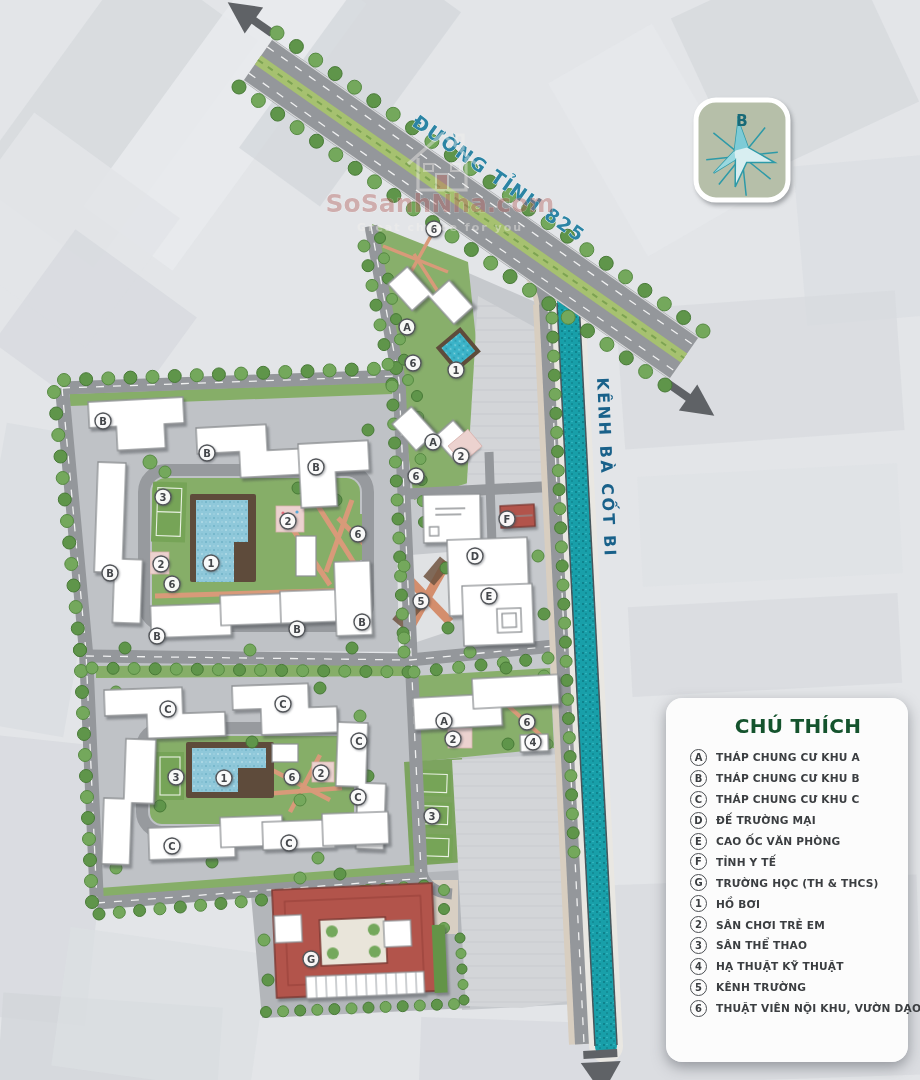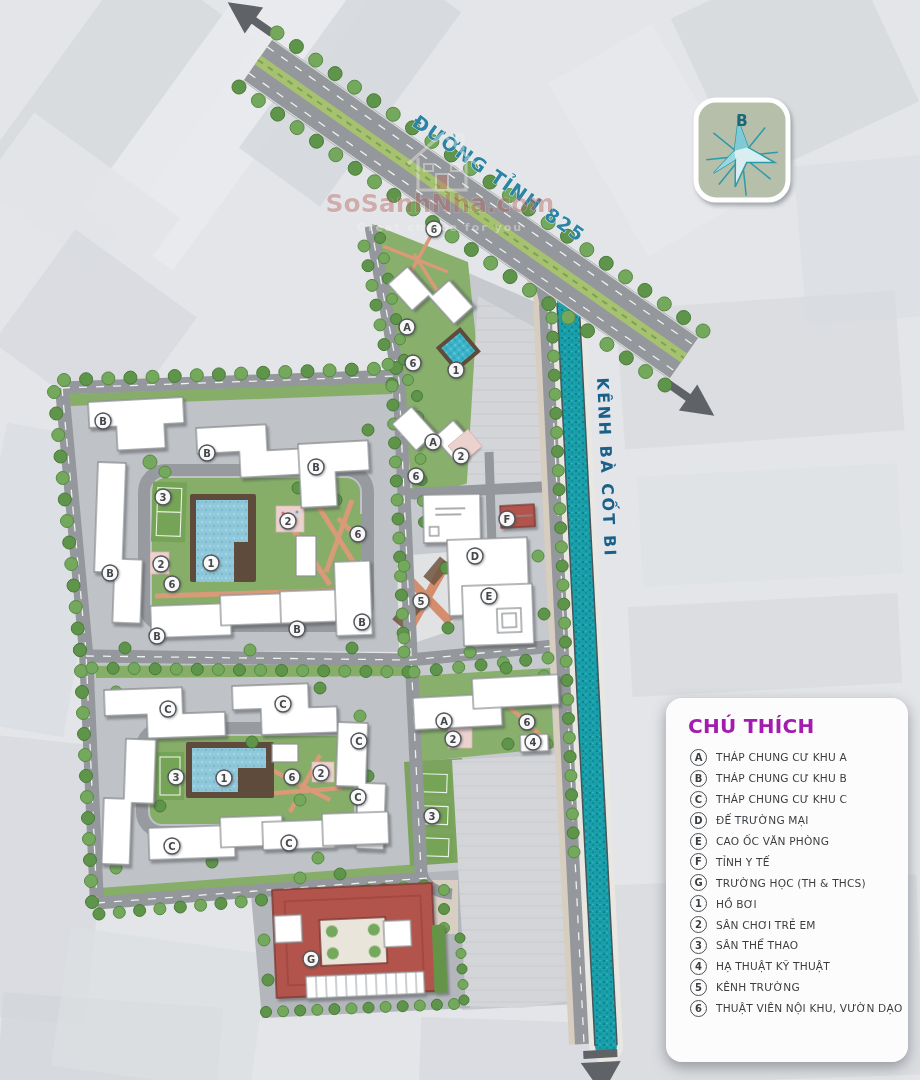--- a/index.html
+++ b/index.html
@@ -13,27 +13,27 @@
   .roadline{stroke:#ffffff;stroke-width:1.3;stroke-dasharray:8 9;fill:none;opacity:.85;}
   .court{fill:#76a457;}
   .courtline{fill:none;stroke:#e9f1e2;stroke-width:1.1;}
   .salmon{stroke:#d89a79;fill:none;}
   .pink{fill:#ecd2cf;stroke:#d9b3ae;stroke-width:.8;}
   .mk{filter:drop-shadow(1px 1px .8px rgba(60,64,70,.45));}
   .maplabel{font-weight:bold;fill:#2b84a4;paint-order:stroke;stroke:#eef4f6;stroke-width:.8px;}
   .legend{position:absolute;left:666px;top:698px;width:242px;height:364px;
           background:rgba(253,253,253,.96);border-radius:16px;
           box-shadow:0 5px 14px rgba(75,80,88,.5);}
-  .legend h2{font-size:20px;font-weight:800;color:#a21caf;margin:16px 0 9px 22px;letter-spacing:.3px;}
+  .legend h2{font-size:20px;font-weight:800;color:#14532d;margin:16px 0 9px 22px;letter-spacing:.3px;text-align:center;}
   .legend ul{margin:0;padding:0 0 0 24px;list-style:none;}
   .legend li{display:flex;align-items:center;height:20.9px;gap:9px;}
   .legend .key{width:17px;height:17px;border:1.7px solid #4b4e52;border-radius:50%;
                display:flex;align-items:center;justify-content:center;
                font-size:10px;font-weight:bold;color:#3b3e41;flex:none;box-sizing:border-box;}
-  .legend .lab{font-size:10.6px;font-weight:normal;color:#3b3e41;letter-spacing:.2px;white-space:nowrap;}
+  .legend .lab{font-size:10.6px;font-weight:bold;color:#3b3e41;letter-spacing:.2px;white-space:nowrap;}
 </style>
 </head>
 <body>
 
 <div class="stage">
 <svg width="920" height="1080" viewBox="0 0 920 1080">
   <defs>
     <pattern id="pw" width="8" height="8" patternUnits="userSpaceOnUse">
       <rect width="8" height="8" fill="#8fc8da"></rect>
       <circle cx="2" cy="2" r="1" fill="#b3dde8"></circle>

